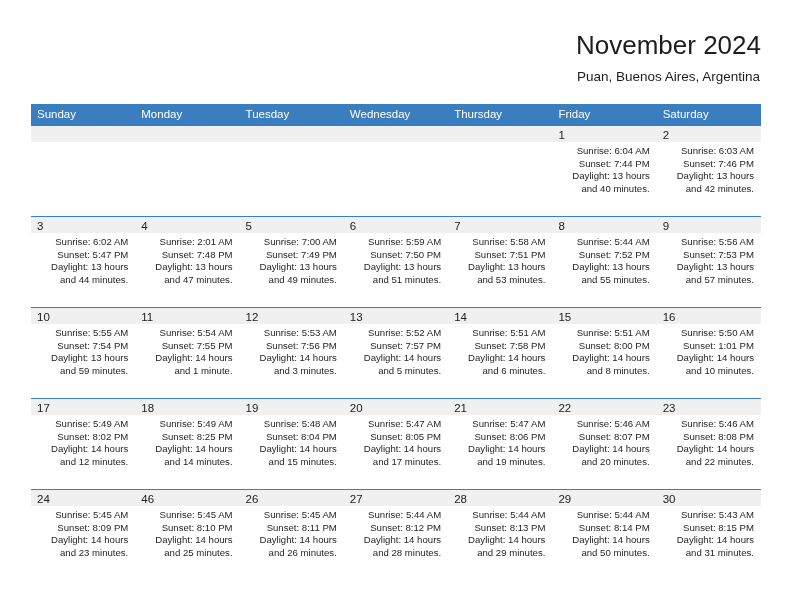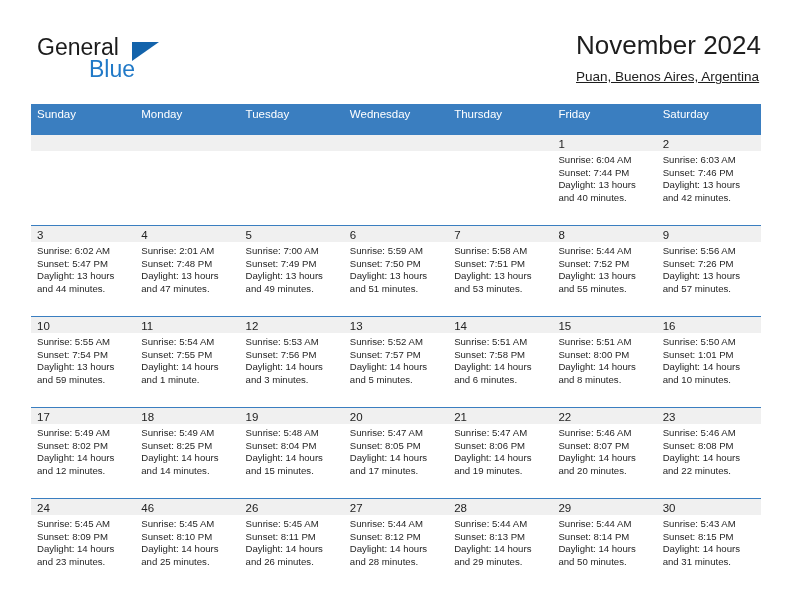--- a/index.html
+++ b/index.html
@@ -60,37 +60,36 @@
     width: 0;
     height: 0;
     border-left: 27px solid #1363ab;
     border-bottom: 19px solid transparent;
   }
 
   .title-block {
     position: absolute;
     right: 0;
     top: 0;
-    text-align: left;
+    text-align: center;
     margin-left: 8px;
   }
   .month-title {
     font-size: 26px;
     color: #1d1d1d;
     font-weight: normal;
     line-height: 34px;
     white-space: nowrap;
   }
   .location-title {
     font-size: 13.5px;
     color: #1d1d1d;
     line-height: 22px;
     margin-top: 4px;
     white-space: nowrap;
-    text-decoration: underline;
   }
 
   
   .calendar {
     position: absolute;
     left: 31px;
     top: 104px;
     width: 730px;
   }
   table.cal {
@@ -99,21 +98,21 @@
     width: 730px;
   }
   table.cal col { width: 104.28px; }
 
   thead th {
     background: #3a7ec0;
     color: #ffffff;
     font-size: 11.5px;
     font-weight: normal;
     text-align: left;
-    padding: 4px 0 14px 6px;
+    padding: 4px 0 5px 6px;
     height: 12px;
     vertical-align: middle;
     border: none;
   }
 
   tbody tr.week-row td {
     vertical-align: top;
     padding: 0;
     border-top: 1px solid #3a7ec0;
     height: 90px;
@@ -129,35 +128,31 @@
     box-sizing: border-box;
     font-size: 11.5px;
     color: #222222;
     line-height: 14px;
   }
   .cell-body {
     padding: 3px 7px 0 6px;
     font-size: 9.6px;
     line-height: 12.6px;
     color: #262626;
+    text-align: right;
   }
   .cell-body div { white-space: nowrap; }
 </style>
 </head>
 <body>
 
 <div class="page">
 
   <div class="header">
 
-    <div class="brand">
-      <span class="brand-general">General</span>
-      <span class="brand-triangle"></span>
-      <span class="brand-blue">Blue</span>
-    </div>
 
     <div class="title-block">
       <div class="month-title">November 2024</div>
       <div class="location-title">Puan, Buenos Aires, Argentina</div>
     </div>
 
   </div>
 
   <div class="calendar">
     <table class="cal">
@@ -269,21 +264,21 @@
                 <div>Sunrise: 5:44 AM</div>
                 <div>Sunset: 7:52 PM</div>
                 <div>Daylight: 13 hours</div>
                 <div>and 55 minutes.</div>
               </div>
             </td>
             <td>
               <div class="daynum-bar">9</div>
               <div class="cell-body">
                 <div>Sunrise: 5:56 AM</div>
-                <div>Sunset: 7:26 PM</div>
+                <div>Sunset: 7:53 PM</div>
                 <div>Daylight: 13 hours</div>
                 <div>and 57 minutes.</div>
               </div>
             </td>
           </tr>
           <tr class="week-row">
             <td>
               <div class="daynum-bar">10</div>
               <div class="cell-body">
                 <div>Sunrise: 5:55 AM</div>

